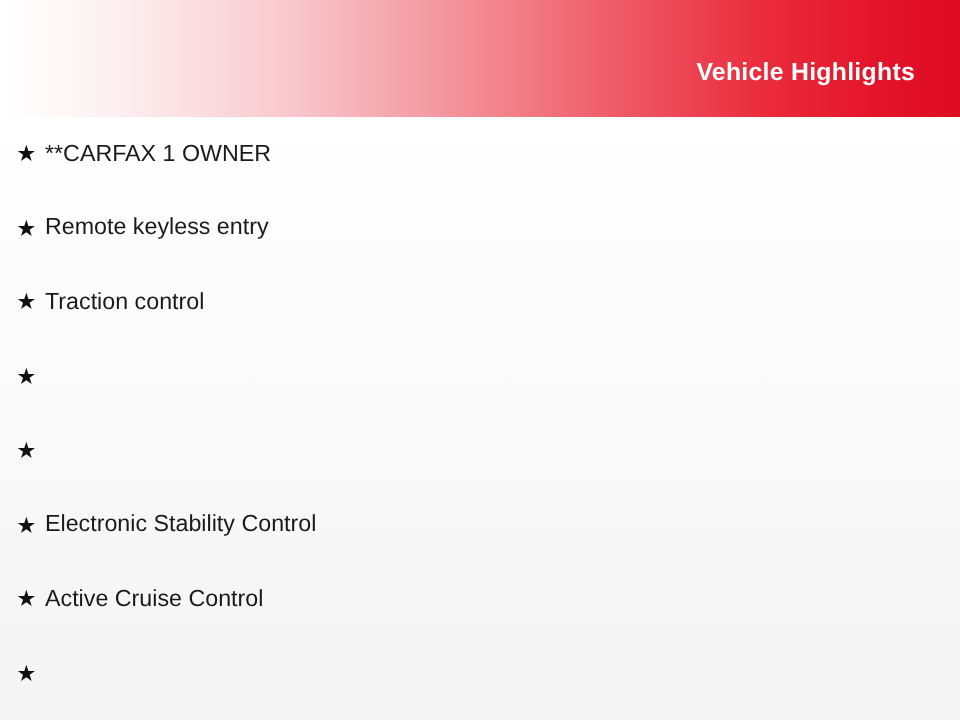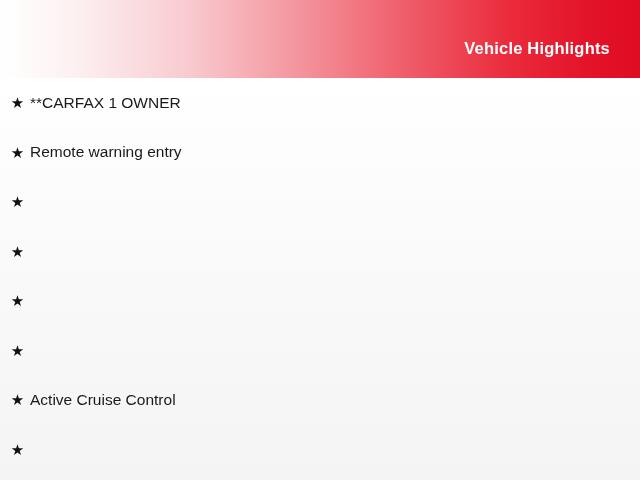--- a/index.html
+++ b/index.html
@@ -86,33 +86,35 @@
     <div class="header-title">Vehicle Highlights</div>
   </div>
 
   <ul class="list">
     <li class="list-item">
       <span class="star-icon">★</span>
       <span class="item-label">**CARFAX 1 OWNER</span>
     </li>
     <li class="list-item">
       <span class="star-icon">★</span>
-      <span class="item-label">Remote warning entry</span>
+      <span class="item-label">Remote keyless entry</span>
+    </li>
+    <li class="list-item">
+      <span class="star-icon">★</span>
+      <span class="item-label">Traction control</span>
     </li>
     <li class="list-item">
       <span class="star-icon">★</span>
     </li>
     <li class="list-item">
       <span class="star-icon">★</span>
     </li>
     <li class="list-item">
       <span class="star-icon">★</span>
-    </li>
-    <li class="list-item">
-      <span class="star-icon">★</span>
+      <span class="item-label">Electronic Stability Control</span>
     </li>
     <li class="list-item">
       <span class="star-icon">★</span>
       <span class="item-label">Active Cruise Control</span>
     </li>
     <li class="list-item">
       <span class="star-icon">★</span>
     </li>
   </ul>
 

